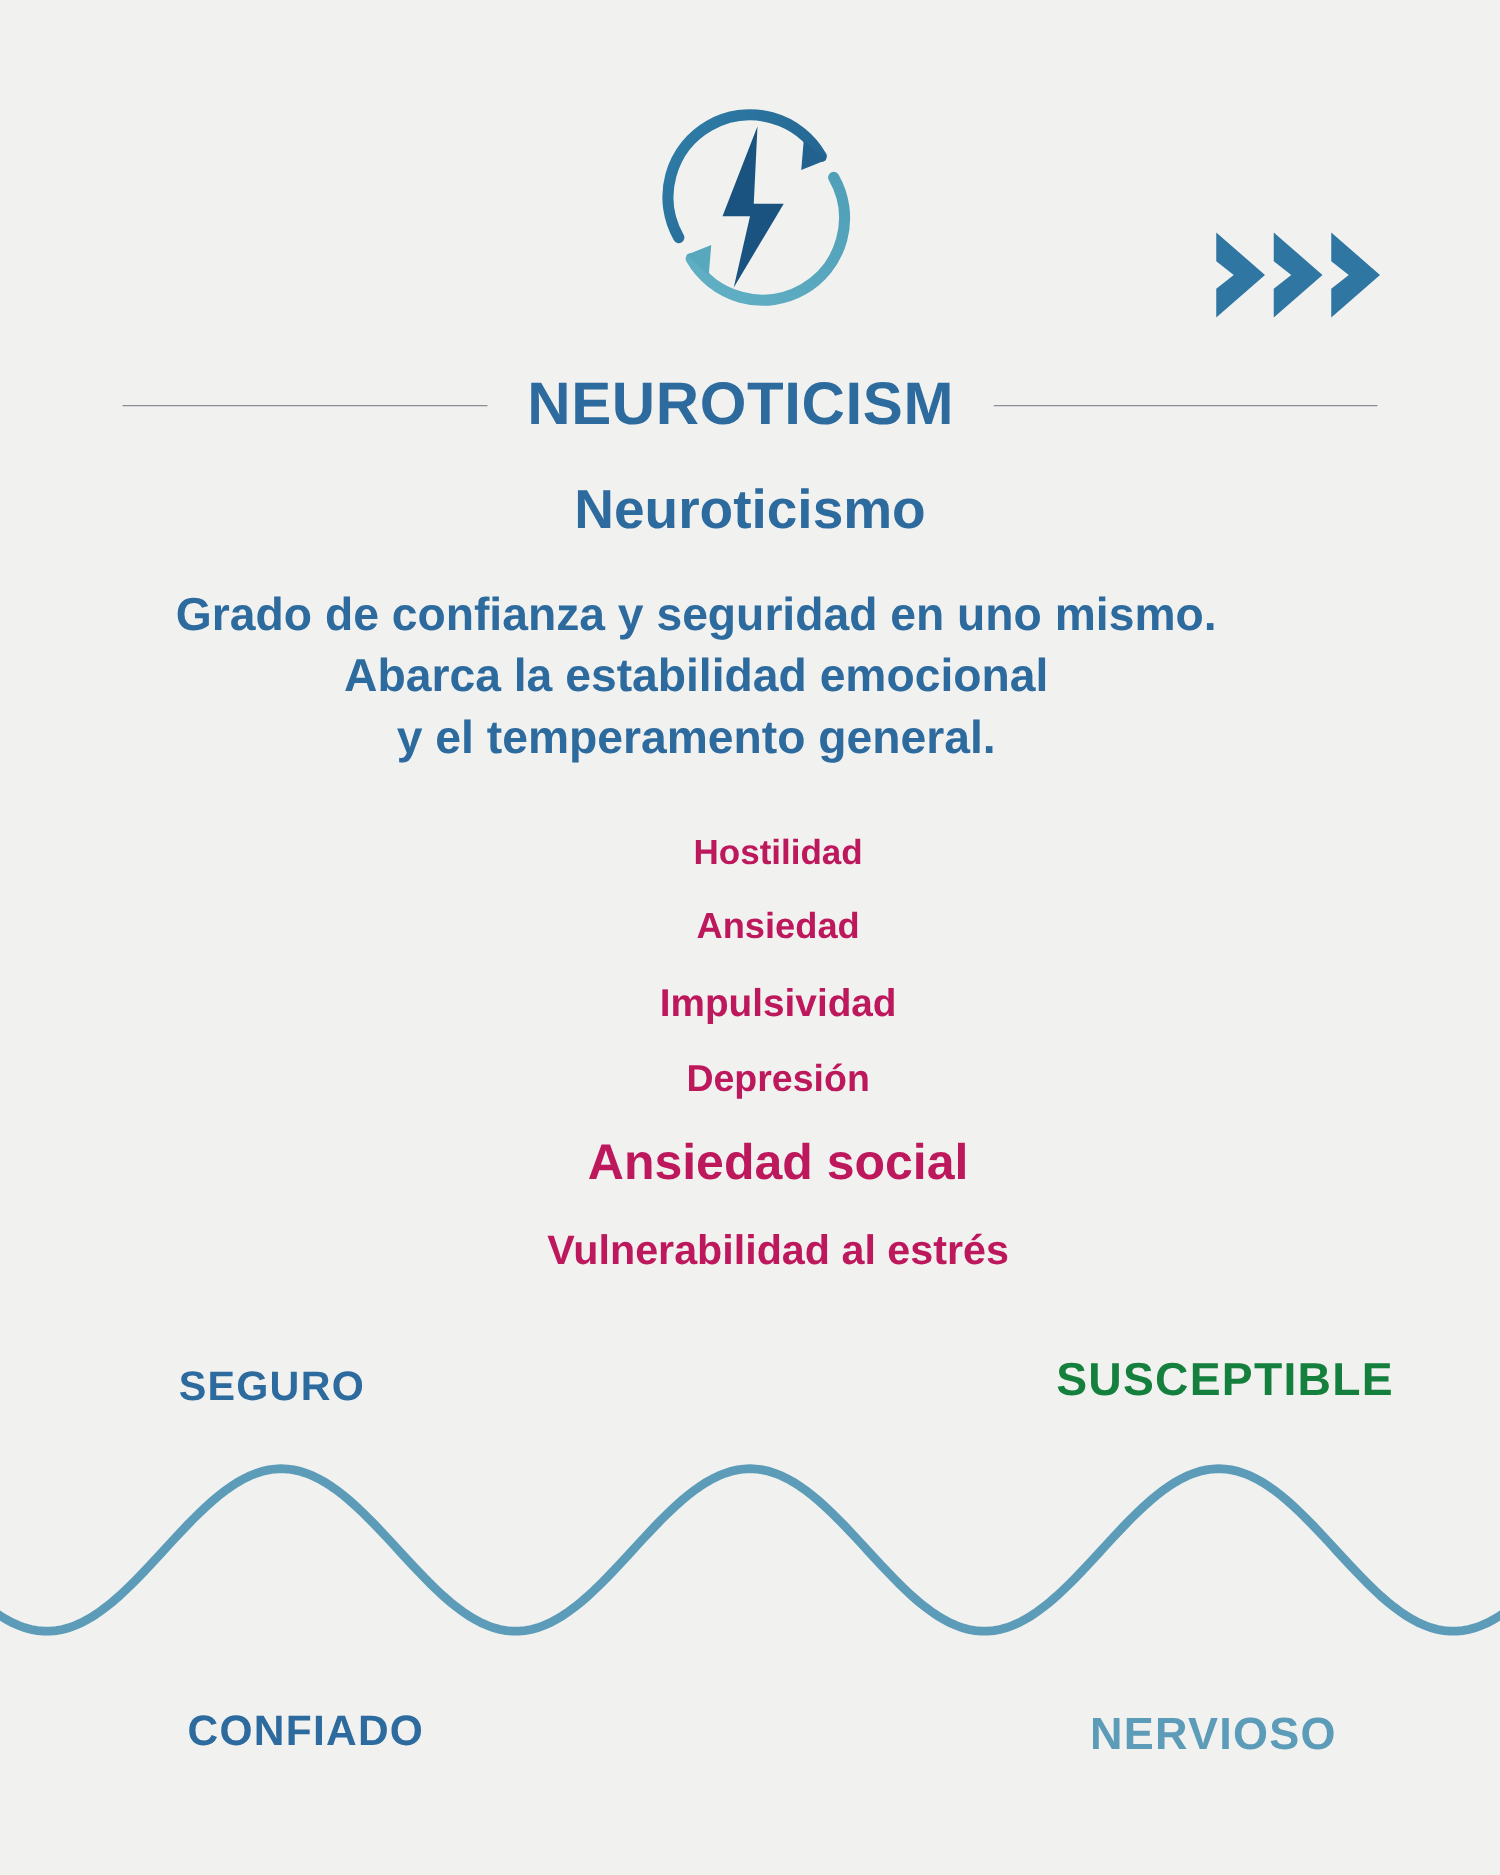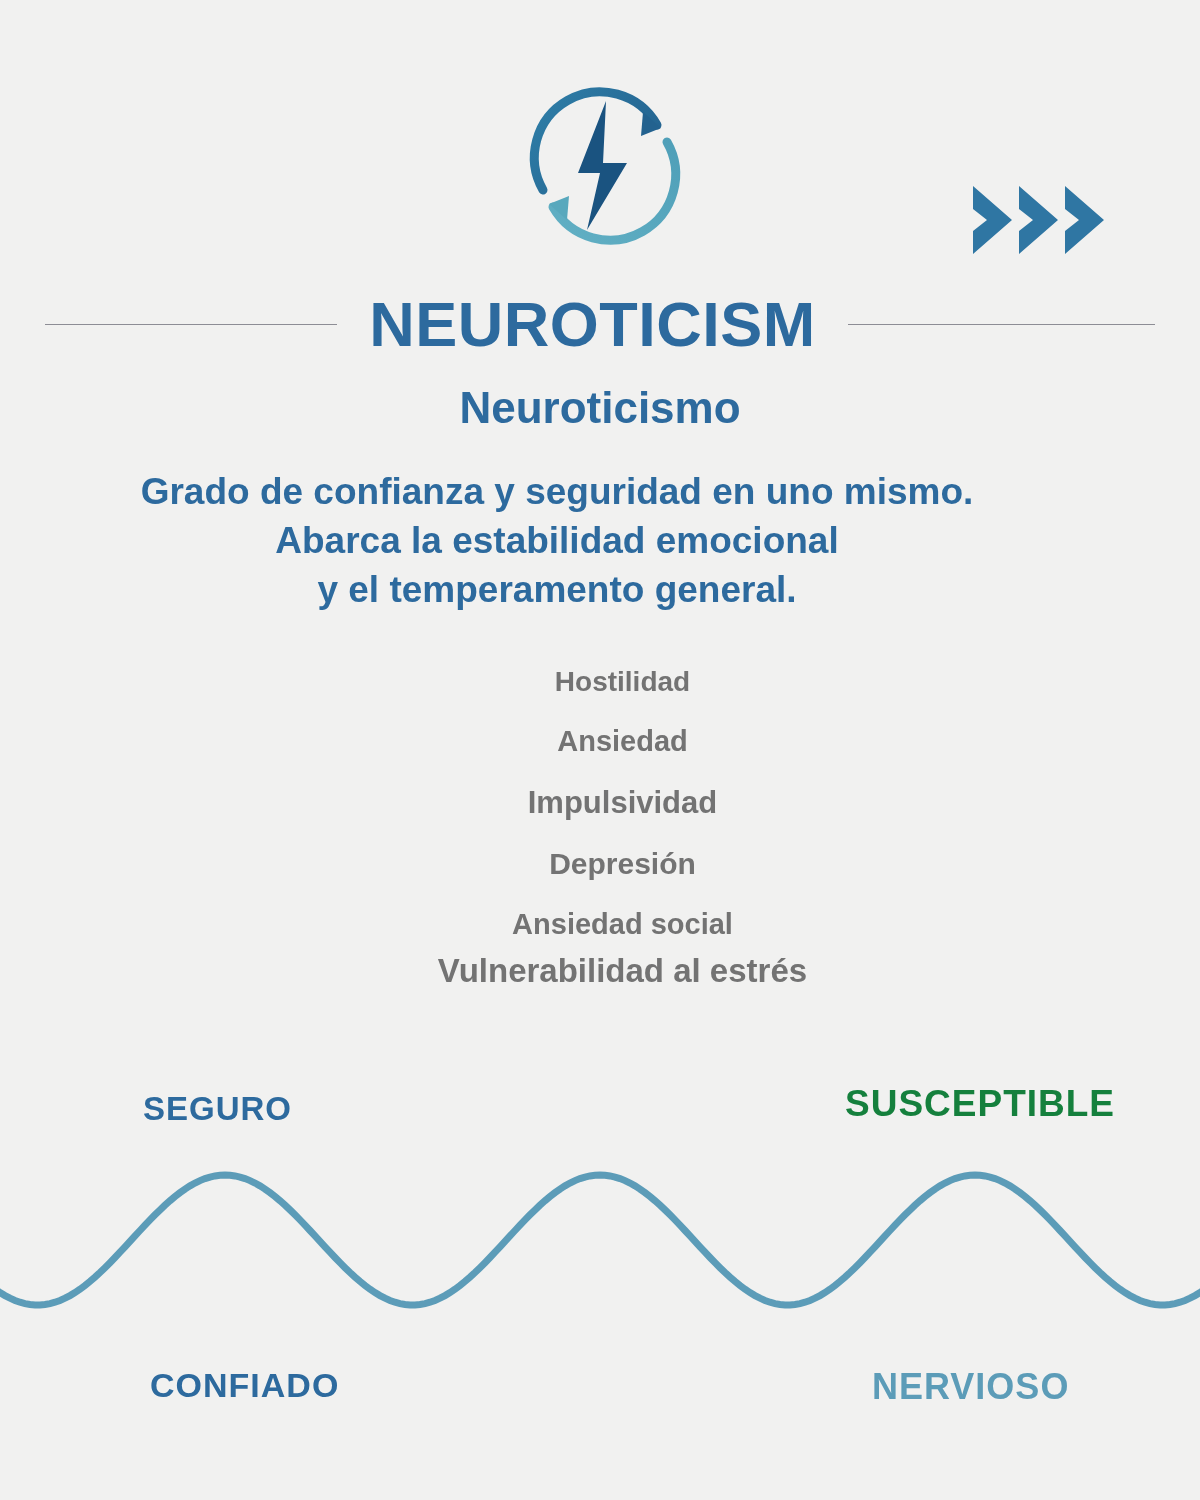--- a/index.html
+++ b/index.html
@@ -52,21 +52,21 @@
     justify-content: center;
   }
   .rule {
     height: 1px;
     background: #8d8d95;
     flex: 0 0 auto;
   }
   .rule-left { width: 292px; }
   .rule-right { width: 307px; }
   .title {
-    font-size: 63px;
+    font-size: 48px;
     font-weight: 700;
     letter-spacing: 0.5px;
     color: #2d6a9e;
     white-space: nowrap;
     padding: 0 32px;
     line-height: 1;
   }
 
   .subtitle {
     position: absolute;
@@ -98,29 +98,29 @@
   .traits {
     position: absolute;
     left: 0;
     top: 668px;
     width: 1200px;
     text-align: center;
   }
   .trait {
     display: block;
     font-weight: 700;
-    color: #737373;
+    color: #be185d;
     line-height: 1;
     padding-left: 45px;
   }
   .trait-0 { font-size: 28px; margin-bottom: 31px; }
   .trait-1 { font-size: 29px; margin-bottom: 31px; text-align: center; }
   .trait-2 { font-size: 30px; margin-bottom: 31px; }
   .trait-3 { font-size: 31px; margin-bottom: 31px; }
-  .trait-4 { font-size: 29px; margin-bottom: 15px; }
+  .trait-4 { font-size: 40px; margin-bottom: 33px; }
   .trait-5 { font-size: 33px; margin-bottom: 0; text-align: center; }
 
   
   .label-seguro {
     position: absolute;
     left: 143px;
     top: 1090px;
     font-size: 33px;
     font-weight: 700;
     letter-spacing: 1px;

